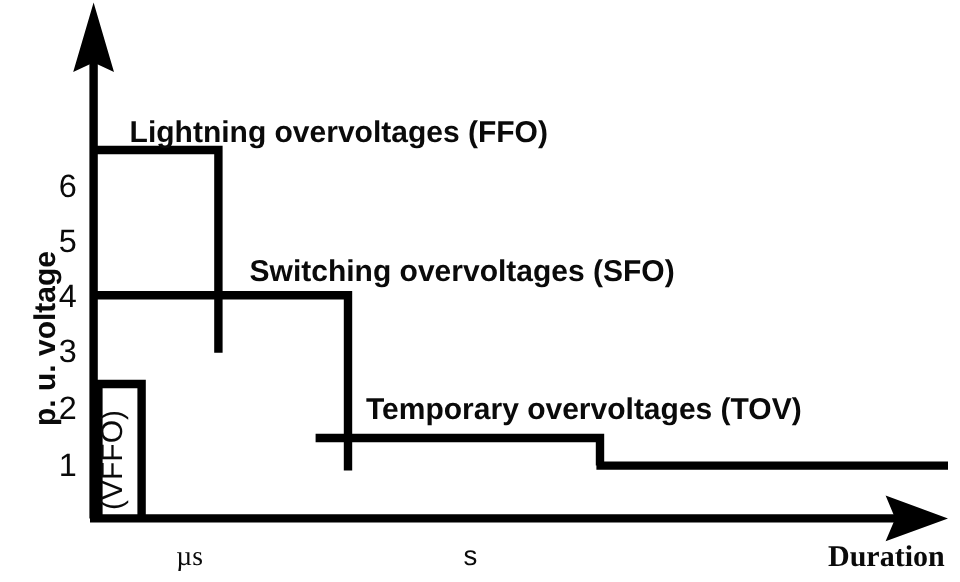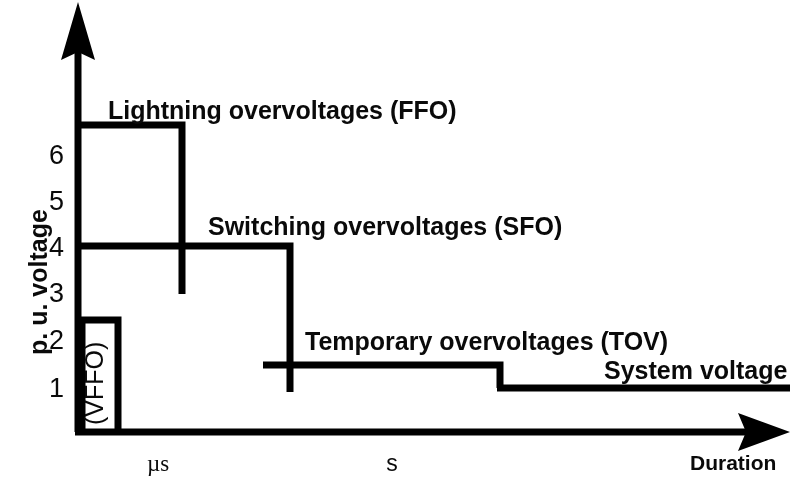--- a/index.html
+++ b/index.html
@@ -43,22 +43,23 @@
   .axis-tick-x {
     font-size: 23px;
     font-weight: 400;
     text-align: center;
   }
   .series-label {
     font-size: 25px;
     font-weight: 700;
   }
   .axis-title-x {
-    font-size: 21px;
+    font-size: 25px;
     font-weight: bold;
+    font-family: Liberation Serif, serif;
   }
   .axis-title-y {
     font-size: 25px;
     font-weight: bold;
     transform-origin: 0 0;
     transform: rotate(-90deg);
   }
   .vffo-label {
     font-size: 25px;
     font-weight: 400;
@@ -106,17 +107,16 @@
 
   <div class="lbl axis-tick-x" style="left:138px; top:452px; width:40px;font-family:Liberation Serif, serif;">µs</div>
   <div class="lbl axis-tick-x" style="left:245px; top:452px; width:46px;margin-top:48px;">ms</div>
   <div class="lbl axis-tick-x" style="left:378px; top:452px; width:28px;">s</div>
 
   <div class="lbl axis-title-x" style="left:690px; top:452px;">Duration</div>
 
   <div class="lbl series-label" style="left:108px; top:98px;">Lightning overvoltages (FFO)</div>
   <div class="lbl series-label" style="left:305px; top:329px;">Temporary overvoltages (TOV)</div>
   <div class="lbl series-label" style="left:208px; top:214px;">Switching overvoltages (SFO)</div>
-  <div class="lbl series-label" style="left:604px; top:358px;">System voltage</div>
 
   <div class="lbl vffo-label" style="left:82px; top:425px;">(VFFO)</div>
 
 </div>
 
 </body></html>

